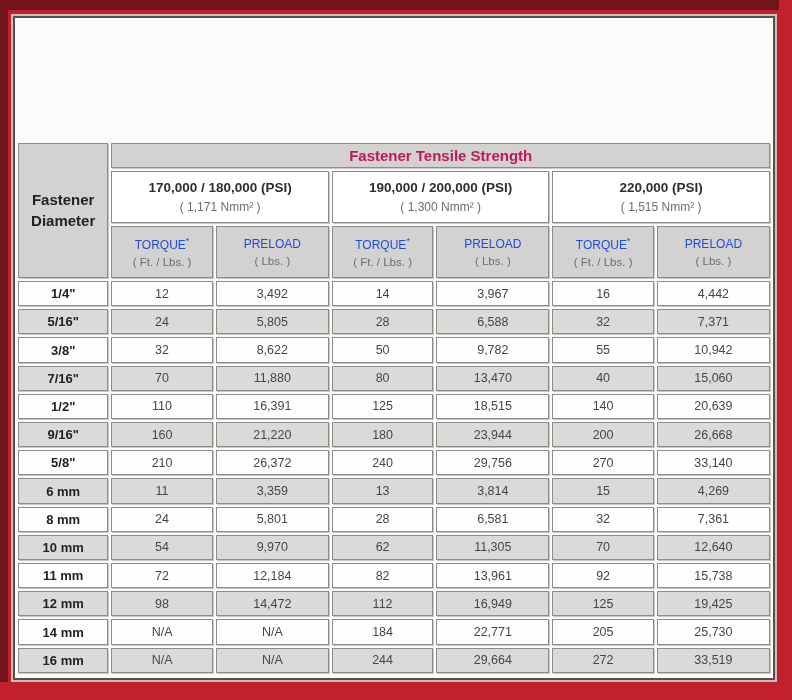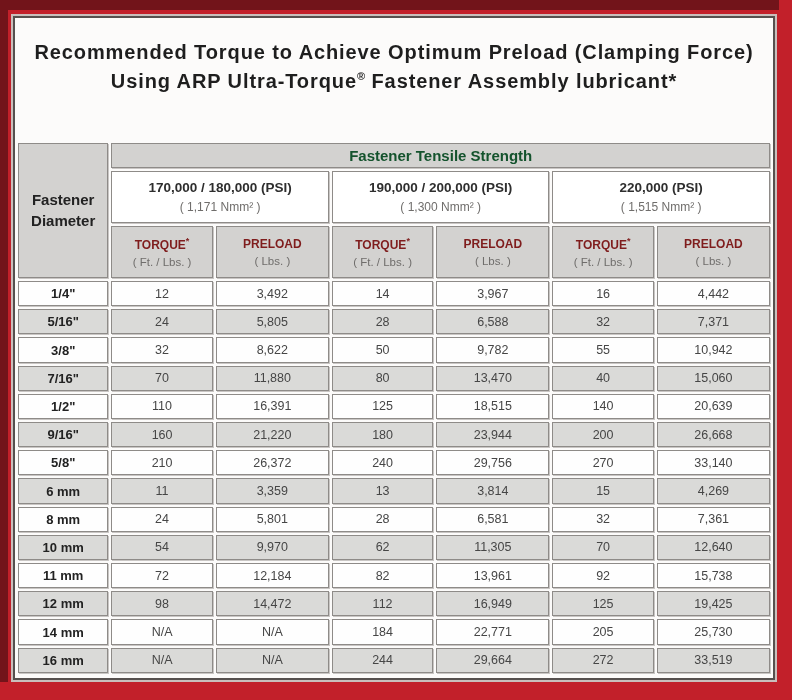--- a/index.html
+++ b/index.html
@@ -81,39 +81,39 @@
     font-weight: bold;
     color: #222;
     vertical-align: bottom;
     padding-bottom: 11px;
     line-height: 1.35;
   }
   th.group {
     background: #d3d2d0;
     font-size: 15px;
     font-weight: bold;
-    color: #14532d;
+    color: #be185d;
   }
   th.psi-cell { background: #ffffff; }
   .psi {
     font-size: 13.5px;
     font-weight: bold;
     color: #2e2e2e;
     padding-bottom: 5px;
   }
   .nmm {
     font-size: 12px;
     font-weight: normal;
     color: #6f6d6b;
   }
   th.sub-cell { background: #d3d2d0; }
   .sub-label {
     font-size: 12px;
-    font-weight: bold;
-    color: #7f1d1d;
+    font-weight: normal;
+    color: #1d4ed8;
     padding-bottom: 4px;
   }
   .sub-label sup.ast { font-size: 9px; }
   .sub-unit {
     font-size: 11.5px;
     font-weight: normal;
     color: #6f6d6b;
     text-align: center;
   }
   tbody tr.row-white th, tbody tr.row-white td { background: #fefefe; }
@@ -131,24 +131,20 @@
 </head>
 <body>
 
 <div class="poster">
   <div class="stripe-top"></div>
   <div class="stripe-left"></div>
 
   <div class="content-box">
 
     <div class="title-block">
-      <h1 class="title">
-        <span>Recommended Torque to Achieve Optimum Preload (Clamping Force)</span><br>
-        <span><span>Using ARP Ultra-Torque</span><sup>®</sup><span> Fastener Assembly lubricant*</span></span>
-      </h1>
     </div>
 
     <table class="torque">
       <colgroup>
         <col class="c-dia">
         <col class="c-torque">
           <col class="c-preload">
         <col class="c-torque">
           <col class="c-preload">
         <col class="c-torque">

